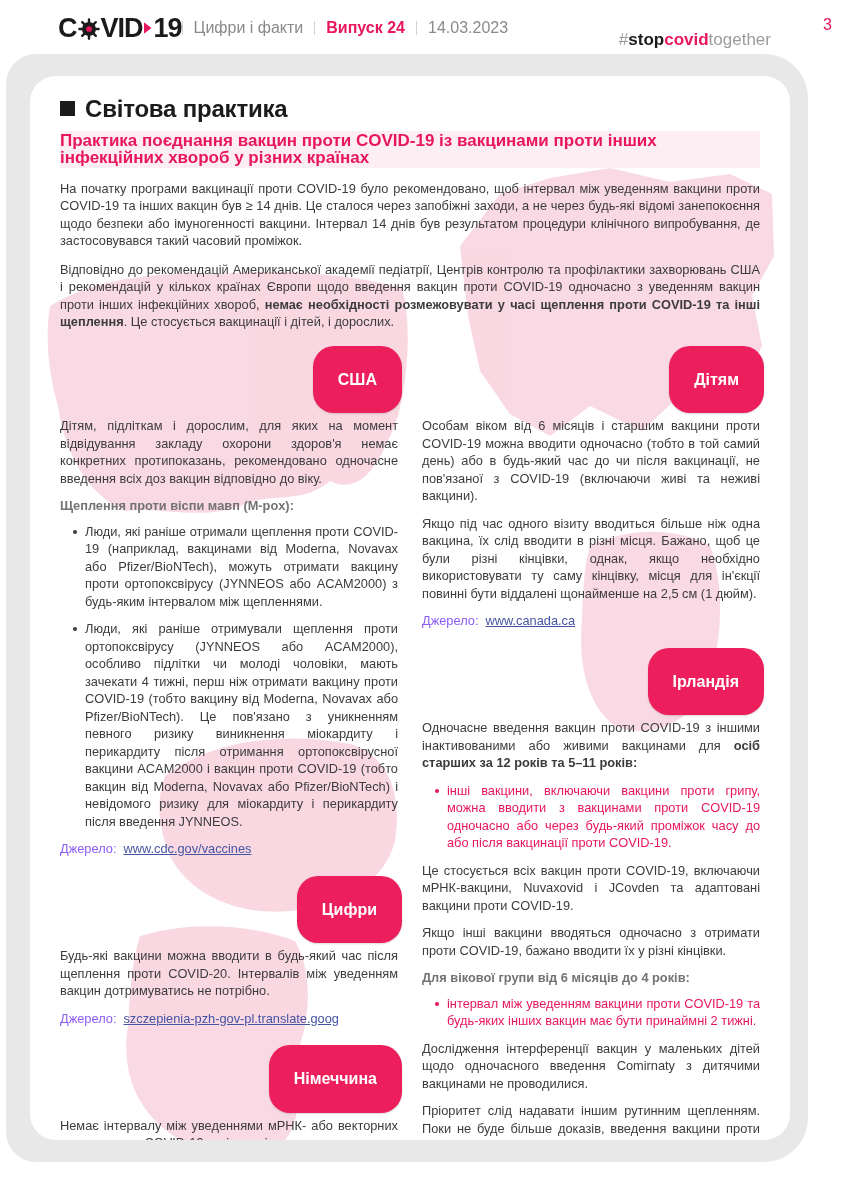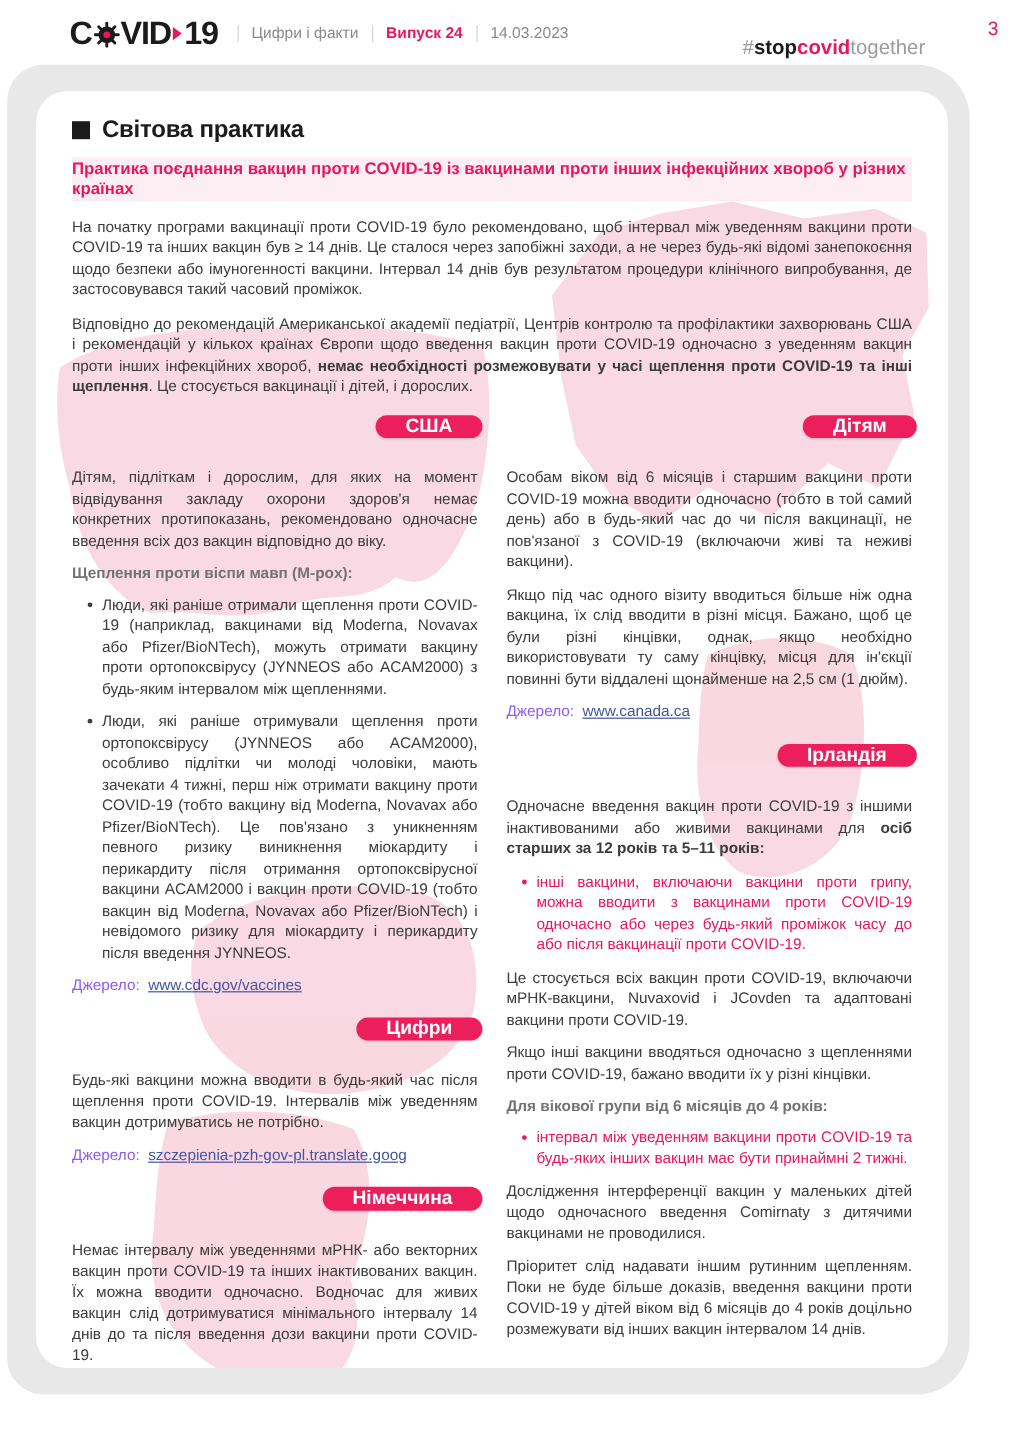--- a/index.html
+++ b/index.html
@@ -5,47 +5,47 @@
   * { margin:0; padding:0; box-sizing:border-box; }
   html,body { background:#ffffff; }
   body { font-family:"Liberation Sans", sans-serif; }
   .page { position:relative; width:849px; height:1200px; margin:0 auto; background:#fff; overflow:hidden; }
 
   
   .header { position:absolute; top:0; left:0; width:849px; height:56px; display:flex; align-items:center; padding-left:58px; }
   .logo { display:flex; align-items:center; font-weight:800; font-size:27px; letter-spacing:-1px; color:#1b1b1b; white-space:nowrap; }
   .logo .virus { width:22px; height:22px; margin:0 1px; position:relative; top:1px; }
   .logo .logo-arrow { width:8px; height:12px; background:#e8175c; clip-path:polygon(0 0,100% 50%,0 100%); margin:0 2px 0 1px; }
-  .meta { display:flex; align-items:center; margin-left:16px; font-size:13px; color:#8a8a8a; }
+  .meta { display:flex; align-items:center; margin-left:0; font-size:16px; color:#8a8a8a; }
   .meta .m-item { padding:0 11px; border-left:1px solid #d2d2d2; line-height:14px; }
   .meta .m-item:first-child { border-left:1px solid #d2d2d2; }
   .meta .issue { color:#e8175c; font-weight:700; }
   .hashtag { margin-left:auto; margin-right:78px; font-size:17px; color:#9b9b9b; white-space:nowrap;margin-top:24px; }
   .hashtag .h-stop { color:#1b1b1b; font-weight:700; }
   .hashtag .h-covid { color:#e8175c; font-weight:700; }
   .page-num { position:absolute; top:16px; right:17px; font-size:16px; color:#e8175c; }
 
   
   .gray-frame { position:absolute; left:6px; top:54px; width:802px; height:1108px; background:#e8e8e8; border-radius:30px 44px 44px 30px; }
   .card { position:absolute; left:30px; top:76px; width:760px; height:1064px; background:#ffffff; border-radius:26px; overflow:hidden; }
   .maps { position:absolute; left:0; top:0; width:760px; height:1064px; }
   .content { position:relative; z-index:1; padding:24px 30px 20px 30px; color:#3c3c3c; font-size:12.8px; line-height:17.5px; }
 
   
   .title-row { display:flex; align-items:center; gap:10px; margin-bottom:13px; }
   .title-square { width:15px; height:15px; background:#1b1b1b; flex:none; }
-  .title { font-size:20px; font-weight:700; color:#1b1b1b; letter-spacing:-0.2px; }
-  .subtitle { font-size:14px; font-weight:700; color:#e8175c; margin-bottom:12px; background:#fdeef4; display:inline-block; padding:1px 0; }
+  .title { font-size:24px; font-weight:700; color:#1b1b1b; letter-spacing:-0.2px; }
+  .subtitle { font-size:17px; font-weight:700; color:#e8175c; margin-bottom:12px; background:#fdeef4; display:inline-block; padding:1px 0; }
   .intro { text-align:justify; margin-bottom:11px; }
   .b { font-weight:700; }
 
   
   .cols { display:flex; gap:24px; margin-top:2px; }
   .col { flex:1; min-width:0; }
-  .badge { display:block; width:max-content; margin:4px -4px 24px auto; background:#ed1e5c; color:#fff; font-weight:700; font-size:16px; padding:1px 25px; border-radius:21px; box-shadow:0 1px 2px rgba(0,0,0,.15); }
+  .badge { display:block; width:max-content; margin:4px -4px 4px auto; background:#ed1e5c; color:#fff; font-weight:700; font-size:16px; padding:25px 25px; border-radius:21px; box-shadow:0 1px 2px rgba(0,0,0,.15); }
   .badge.mid { margin-top:18px; }
   .col p { text-align:justify; margin-bottom:10px; }
   .col-heading { font-weight:700; color:#737373; margin:2px 0 8px; }
   .bullet { display:flex; gap:8px; margin:0 0 10px 13px; text-align:justify; }
   .bullet .dot { width:4px; height:4px; border-radius:50%; background:#3c3c3c; margin-top:7px; flex:none; }
   .bullet.pink .dot { background:#e8175c; }
   .bullet.pink .bullet-text { color:#e8175c; }
   .source { margin:2px 0 15px; }
   .source-label { font-weight:400; color:#8b5cf6; margin-right:7px; }
   .source a { color:#4454a2; text-decoration:underline; }
@@ -126,21 +126,21 @@
           </div>
           <div class="bullet">
             <span class="dot"></span>
             <span class="bullet-text">Люди, які раніше отримували щеплення проти ортопоксвірусу (JYNNEOS або ACAM2000), особливо підлітки чи молоді чоловіки, мають зачекати 4 тижні, перш ніж отримати вакцину проти COVID-19 (тобто вакцину від Moderna, Novavax або Pfizer/BioNTech). Це пов'язано з уникненням певного ризику виникнення міокардиту і перикардиту після отримання ортопоксвірусної вакцини ACAM2000 і вакцин проти COVID-19 (тобто вакцин від Moderna, Novavax або Pfizer/BioNTech) і невідомого ризику для міокардиту і перикардиту після введення JYNNEOS.</span>
           </div>
           <div class="source">
             <span class="source-label">Джерело:</span><a href="#">www.cdc.gov/vaccines</a>
           </div>
 
           <span class="badge mid">Цифри</span>
-          <p>Будь-які вакцини можна вводити в будь-який час після щеплення проти COVID-19. Інтервалів між уведенням вакцин дотримуватись не потрібно.</p>
+          <p>Будь-які вакцини можна вводити в будь-який час після щеплення проти COVID-20. Інтервалів між уведенням вакцин дотримуватись не потрібно.</p>
           <div class="source">
             <span class="source-label">Джерело:</span><a href="#">szczepienia-pzh-gov-pl.translate.goog</a>
           </div>
 
           <span class="badge mid">Німеччина</span>
           <p>Немає інтервалу між уведеннями мРНК- або векторних вакцин проти COVID-19 та інших інактивованих вакцин. Їх можна вводити одночасно. Водночас для живих вакцин слід дотримуватися мінімального інтервалу 14 днів до та після введення дози вакцини проти COVID-19.</p>
 
         </div>
 
         <div class="col">
@@ -151,21 +151,21 @@
             <span class="source-label">Джерело:</span><a href="#">www.canada.ca</a>
           </div>
 
           <span class="badge mid">Ірландія</span>
           <p><span>Одночасне введення вакцин проти COVID-19 з іншими інактивованими або живими вакцинами для </span><span class="b">осіб старших за 12 років та 5–11 років:</span></p>
           <div class="bullet pink">
             <span class="dot"></span>
             <span class="bullet-text">інші вакцини, включаючи вакцини проти грипу, можна вводити з вакцинами проти COVID-19 одночасно або через будь-який проміжок часу до або після вакцинації проти COVID-19.</span>
           </div>
           <p>Це стосується всіх вакцин проти COVID-19, включаючи мРНК-вакцини, Nuvaxovid і JCovden та адаптовані вакцини проти COVID-19.</p>
-          <p>Якщо інші вакцини вводяться одночасно з щепленнями проти COVID-19, бажано вводити їх у різні кінцівки.</p>
+          <p>Якщо інші вакцини вводяться одночасно з отримати проти COVID-19, бажано вводити їх у різні кінцівки.</p>
           <div class="col-heading">Для вікової групи від 6 місяців до 4 років:</div>
           <div class="bullet pink">
             <span class="dot"></span>
             <span class="bullet-text">інтервал між уведенням вакцини проти COVID-19 та будь-яких інших вакцин має бути принаймні 2 тижні.</span>
           </div>
           <p>Дослідження інтерференції вакцин у маленьких дітей щодо одночасного введення Comirnaty з дитячими вакцинами не проводилися.</p>
           <p>Пріоритет слід надавати іншим рутинним щепленням. Поки не буде більше доказів, введення вакцини проти COVID-19 у дітей віком від 6 місяців до 4 років доцільно розмежувати від інших вакцин інтервалом 14 днів.</p>
 
         </div>
 

